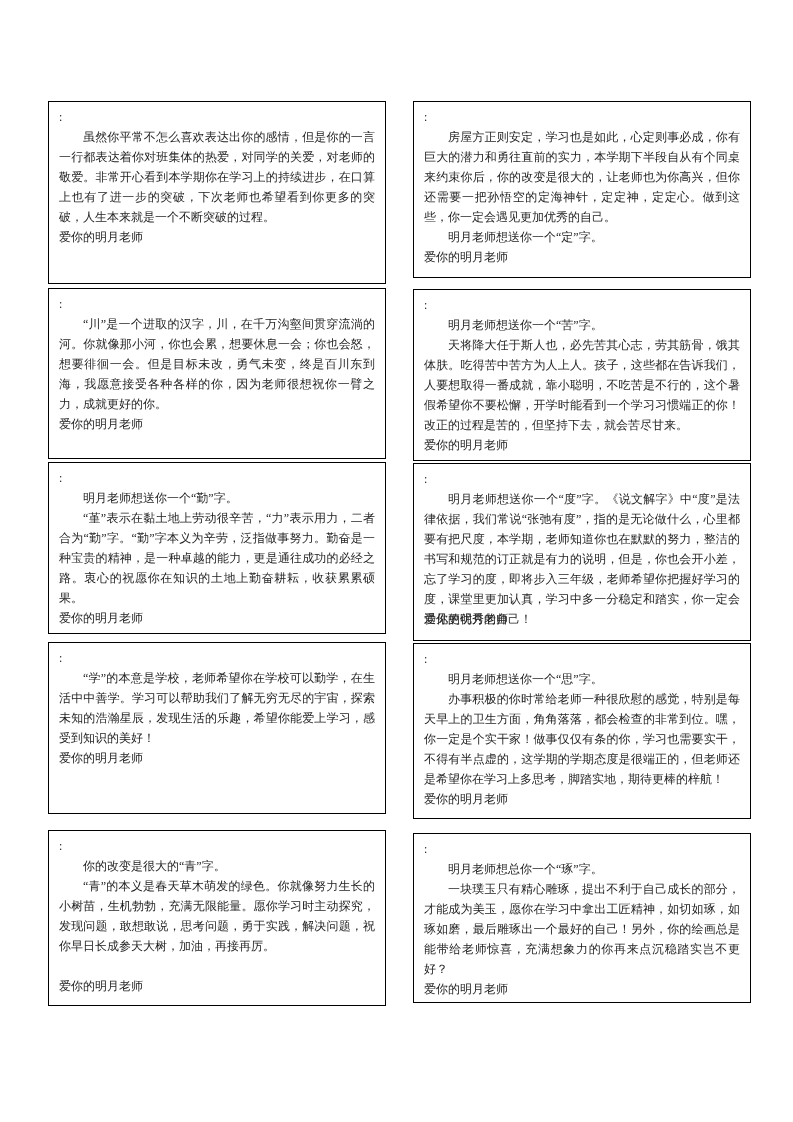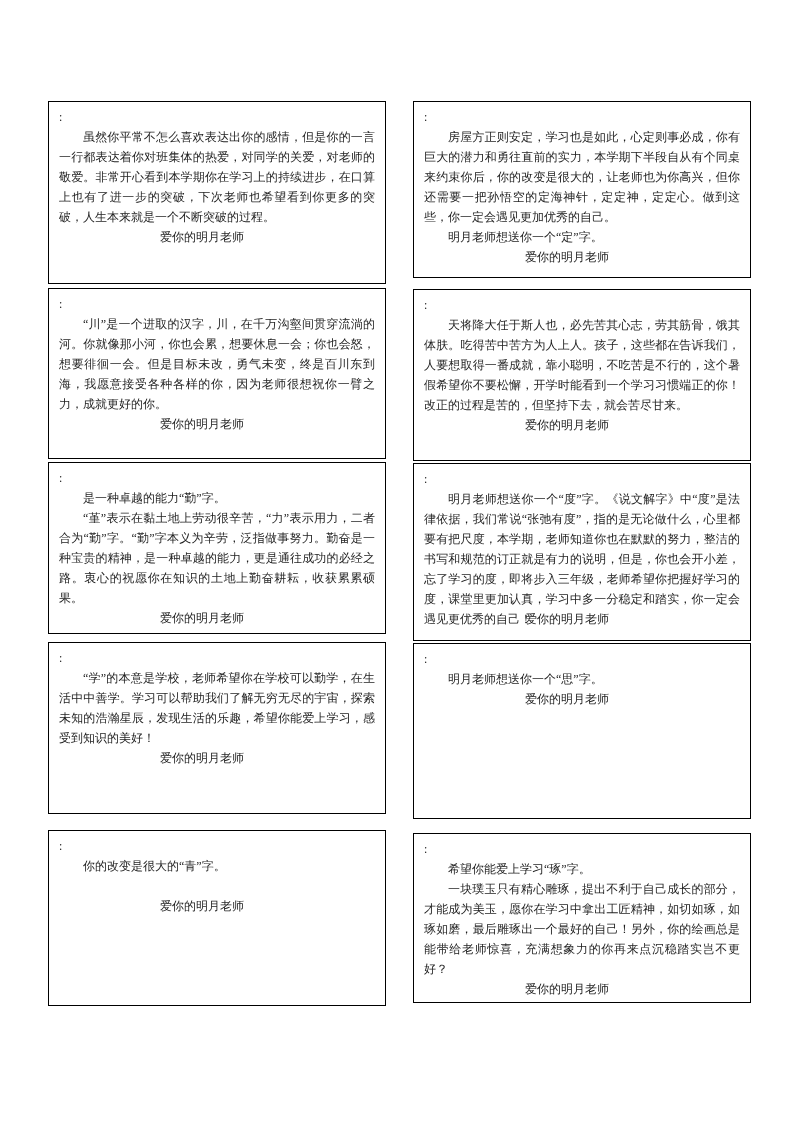--- a/index.html
+++ b/index.html
@@ -18,21 +18,21 @@
   .card {
     position:absolute;
     width:338px;
     border:1px solid #000000;
     background:#ffffff;
     padding:5px 10px 4px 10px;
     overflow:hidden;
   }
   .colon { height:20px; text-align:left; }
   .para { text-indent:2em; text-align:justify; }
-  .sig { text-align:center; padding-right:30px; }
+  .sig { text-align:left; padding-right:30px; }
   .sig-spaced { margin-top:20px; }
   .sig-inline { margin-top:-20px; }
 
   
   .pos-ai    { left:48px;  top:101px; height:183px; }
   .pos-ding  { left:413px; top:101px; height:177px; }
   .pos-chuan { left:48px;  top:288px; height:171px; }
   .pos-ku    { left:413px; top:289px; height:172px; }
   .pos-qin   { left:48px;  top:462px; height:172px; }
   .pos-du    { left:413px; top:463px; height:178px; }
@@ -60,55 +60,58 @@
   </section>
 
   <section class="card pos-chuan">
     <div class="colon">:</div>
     <p class="para">“川”是一个进取的汉字，川，在千万沟壑间贯穿流淌的河。你就像那小河，你也会累，想要休息一会；你也会怒，想要徘徊一会。但是目标未改，勇气未变，终是百川东到海，我愿意接受各种各样的你，因为老师很想祝你一臂之力，成就更好的你。</p>
     <div class="sig">爱你的明月老师</div>
   </section>
 
   <section class="card pos-ku">
     <div class="colon">:</div>
+    <p class="para">明月老师想送你一个“苦”字。</p>
     <p class="para">天将降大任于斯人也，必先苦其心志，劳其筋骨，饿其体肤。吃得苦中苦方为人上人。孩子，这些都在告诉我们，人要想取得一番成就，靠小聪明，不吃苦是不行的，这个暑假希望你不要松懈，开学时能看到一个学习习惯端正的你！改正的过程是苦的，但坚持下去，就会苦尽甘来。</p>
     <div class="sig">爱你的明月老师</div>
   </section>
 
   <section class="card pos-qin">
     <div class="colon">:</div>
-    <p class="para">是一种卓越的能力“勤”字。</p>
+    <p class="para">明月老师想送你一个“勤”字。</p>
     <p class="para">“堇”表示在黏土地上劳动很辛苦，“力”表示用力，二者合为“勤”字。“勤”字本义为辛劳，泛指做事努力。勤奋是一种宝贵的精神，是一种卓越的能力，更是通往成功的必经之路。衷心的祝愿你在知识的土地上勤奋耕耘，收获累累硕果。</p>
     <div class="sig">爱你的明月老师</div>
   </section>
 
   <section class="card pos-du">
     <div class="colon">:</div>
     <p class="para">明月老师想送你一个“度”字。《说文解字》中“度”是法律依据，我们常说“张弛有度”，指的是无论做什么，心里都要有把尺度，本学期，老师知道你也在默默的努力，整洁的书写和规范的订正就是有力的说明，但是，你也会开小差，忘了学习的度，即将步入三年级，老师希望你把握好学习的度，课堂里更加认真，学习中多一分稳定和踏实，你一定会遇见更优秀的自己！</p>
     <div class="sig sig-inline">爱你的明月老师</div>
   </section>
 
   <section class="card pos-xue">
     <div class="colon">:</div>
     <p class="para">“学”的本意是学校，老师希望你在学校可以勤学，在生活中中善学。学习可以帮助我们了解无穷无尽的宇宙，探索未知的浩瀚星辰，发现生活的乐趣，希望你能爱上学习，感受到知识的美好！</p>
     <div class="sig">爱你的明月老师</div>
   </section>
 
   <section class="card pos-si">
     <div class="colon">:</div>
     <p class="para">明月老师想送你一个“思”字。</p>
+    <p class="para">办事积极的你时常给老师一种很欣慰的感觉，特别是每天早上的卫生方面，角角落落，都会检查的非常到位。嘿，你一定是个实干家！做事仅仅有条的你，学习也需要实干，不得有半点虚的，这学期的学期态度是很端正的，但老师还是希望你在学习上多思考，脚踏实地，期待更棒的梓航！</p>
     <div class="sig">爱你的明月老师</div>
   </section>
 
   <section class="card pos-qing">
     <div class="colon">:</div>
     <p class="para">你的改变是很大的“青”字。</p>
+    <p class="para">“青”的本义是春天草木萌发的绿色。你就像努力生长的小树苗，生机勃勃，充满无限能量。愿你学习时主动探究，发现问题，敢想敢说，思考问题，勇于实践，解决问题，祝你早日长成参天大树，加油，再接再厉。</p>
     <div class="sig sig-spaced">爱你的明月老师</div>
   </section>
 
   <section class="card pos-zhuo">
     <div class="colon">:</div>
-    <p class="para">希望你能爱上学习“琢”字。</p>
+    <p class="para">明月老师想总你一个“琢”字。</p>
     <p class="para">一块璞玉只有精心雕琢，提出不利于自己成长的部分，才能成为美玉，愿你在学习中拿出工匠精神，如切如琢，如琢如磨，最后雕琢出一个最好的自己！另外，你的绘画总是能带给老师惊喜，充满想象力的你再来点沉稳踏实岂不更好？</p>
     <div class="sig">爱你的明月老师</div>
   </section>
 
 </div>
 
 </body></html>

